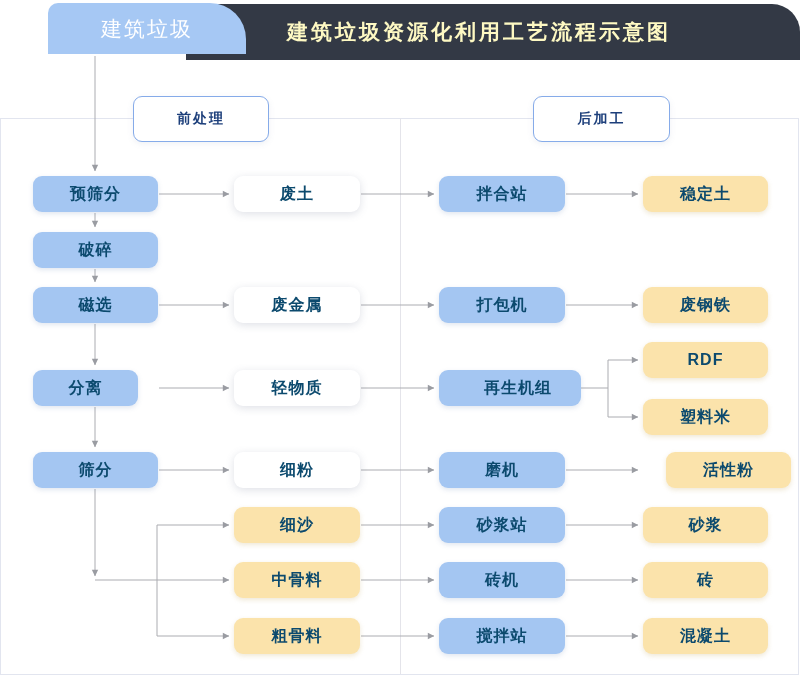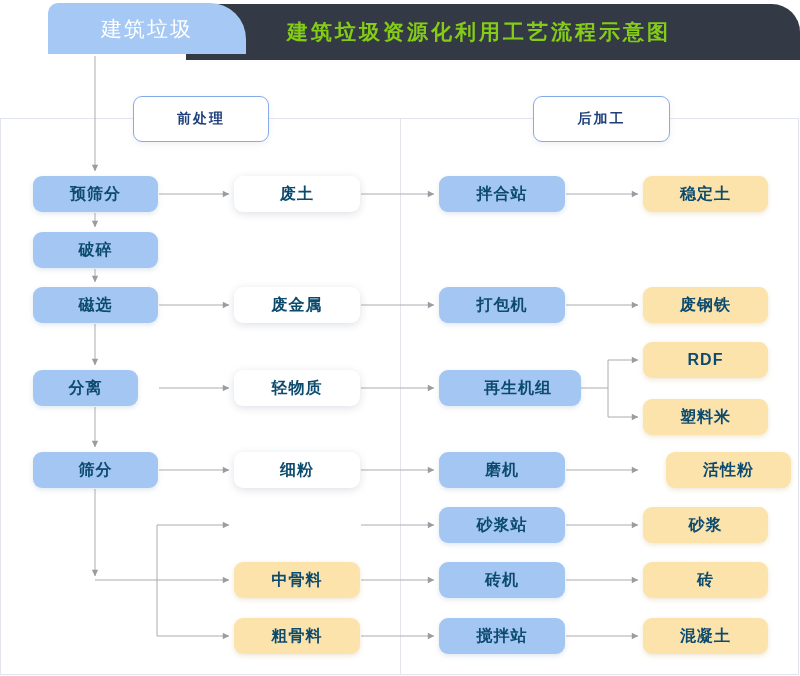--- a/index.html
+++ b/index.html
@@ -5,21 +5,21 @@
   html,body{margin:0;padding:0;background:#ffffff;}
   .stage{
     position:relative;width:800px;height:676px;background:#ffffff;
     font-family:"Liberation Sans",sans-serif;overflow:hidden;
   }
   
   .titlebar{
     position:absolute;left:186px;top:4px;width:614px;height:56px;
     background:#333945;border-radius:0 28px 0 0;
     display:flex;align-items:center;justify-content:center;
-    color:#84cc16;font-size:21px;font-weight:700;letter-spacing:3px;
+    color:#fef9c3;font-size:21px;font-weight:700;letter-spacing:3px;
     z-index:3;padding-right:28px;box-sizing:border-box;
   }
   .tab{
     position:absolute;left:0;top:3px;width:198px;height:51px;
     background:#a6c8f4;border-radius:10px 36px 0 0;
     display:flex;align-items:center;justify-content:center;
     color:#ffffff;font-size:21px;font-weight:400;letter-spacing:2px;z-index:4;margin-left:48px;
   }
   
   .panel{
@@ -121,20 +121,21 @@
   <div class="node n-blue" style="left:33px;top:176px;width:125px;">预筛分</div>
   <div class="node n-blue" style="left:33px;top:287px;width:125px;">磁选</div>
   <div class="node n-blue" style="left:33px;top:232px;width:125px;">破碎</div>
   <div class="node n-blue" style="left:33px;top:370px;width:105px;text-align:center;">分离</div>
   <div class="node n-blue" style="left:33px;top:452px;width:125px;">筛分</div>
 
   <div class="node n-white" style="left:234px;top:176px;width:126px;">废土</div>
   <div class="node n-white" style="left:234px;top:287px;width:126px;">废金属</div>
   <div class="node n-white" style="left:234px;top:370px;width:126px;">轻物质</div>
   <div class="node n-white" style="left:234px;top:452px;width:126px;">细粉</div>
+  <div class="node n-yellow" style="left:234px;top:507px;width:126px;">细沙</div>
   <div class="node n-yellow" style="left:234px;top:562px;width:126px;">中骨料</div>
   <div class="node n-yellow" style="left:234px;top:618px;width:126px;">粗骨料</div>
 
   <div class="node n-blue" style="left:439px;top:176px;width:126px;">拌合站</div>
   <div class="node n-blue" style="left:439px;top:287px;width:126px;">打包机</div>
   <div class="node n-blue" style="left:439px;top:370px;width:126px;padding-left:16px;">再生机组</div>
   <div class="node n-blue" style="left:439px;top:452px;width:126px;">磨机</div>
   <div class="node n-blue" style="left:439px;top:507px;width:126px;">砂浆站</div>
   <div class="node n-blue" style="left:439px;top:562px;width:126px;">砖机</div>
   <div class="node n-blue" style="left:439px;top:618px;width:126px;">搅拌站</div>

